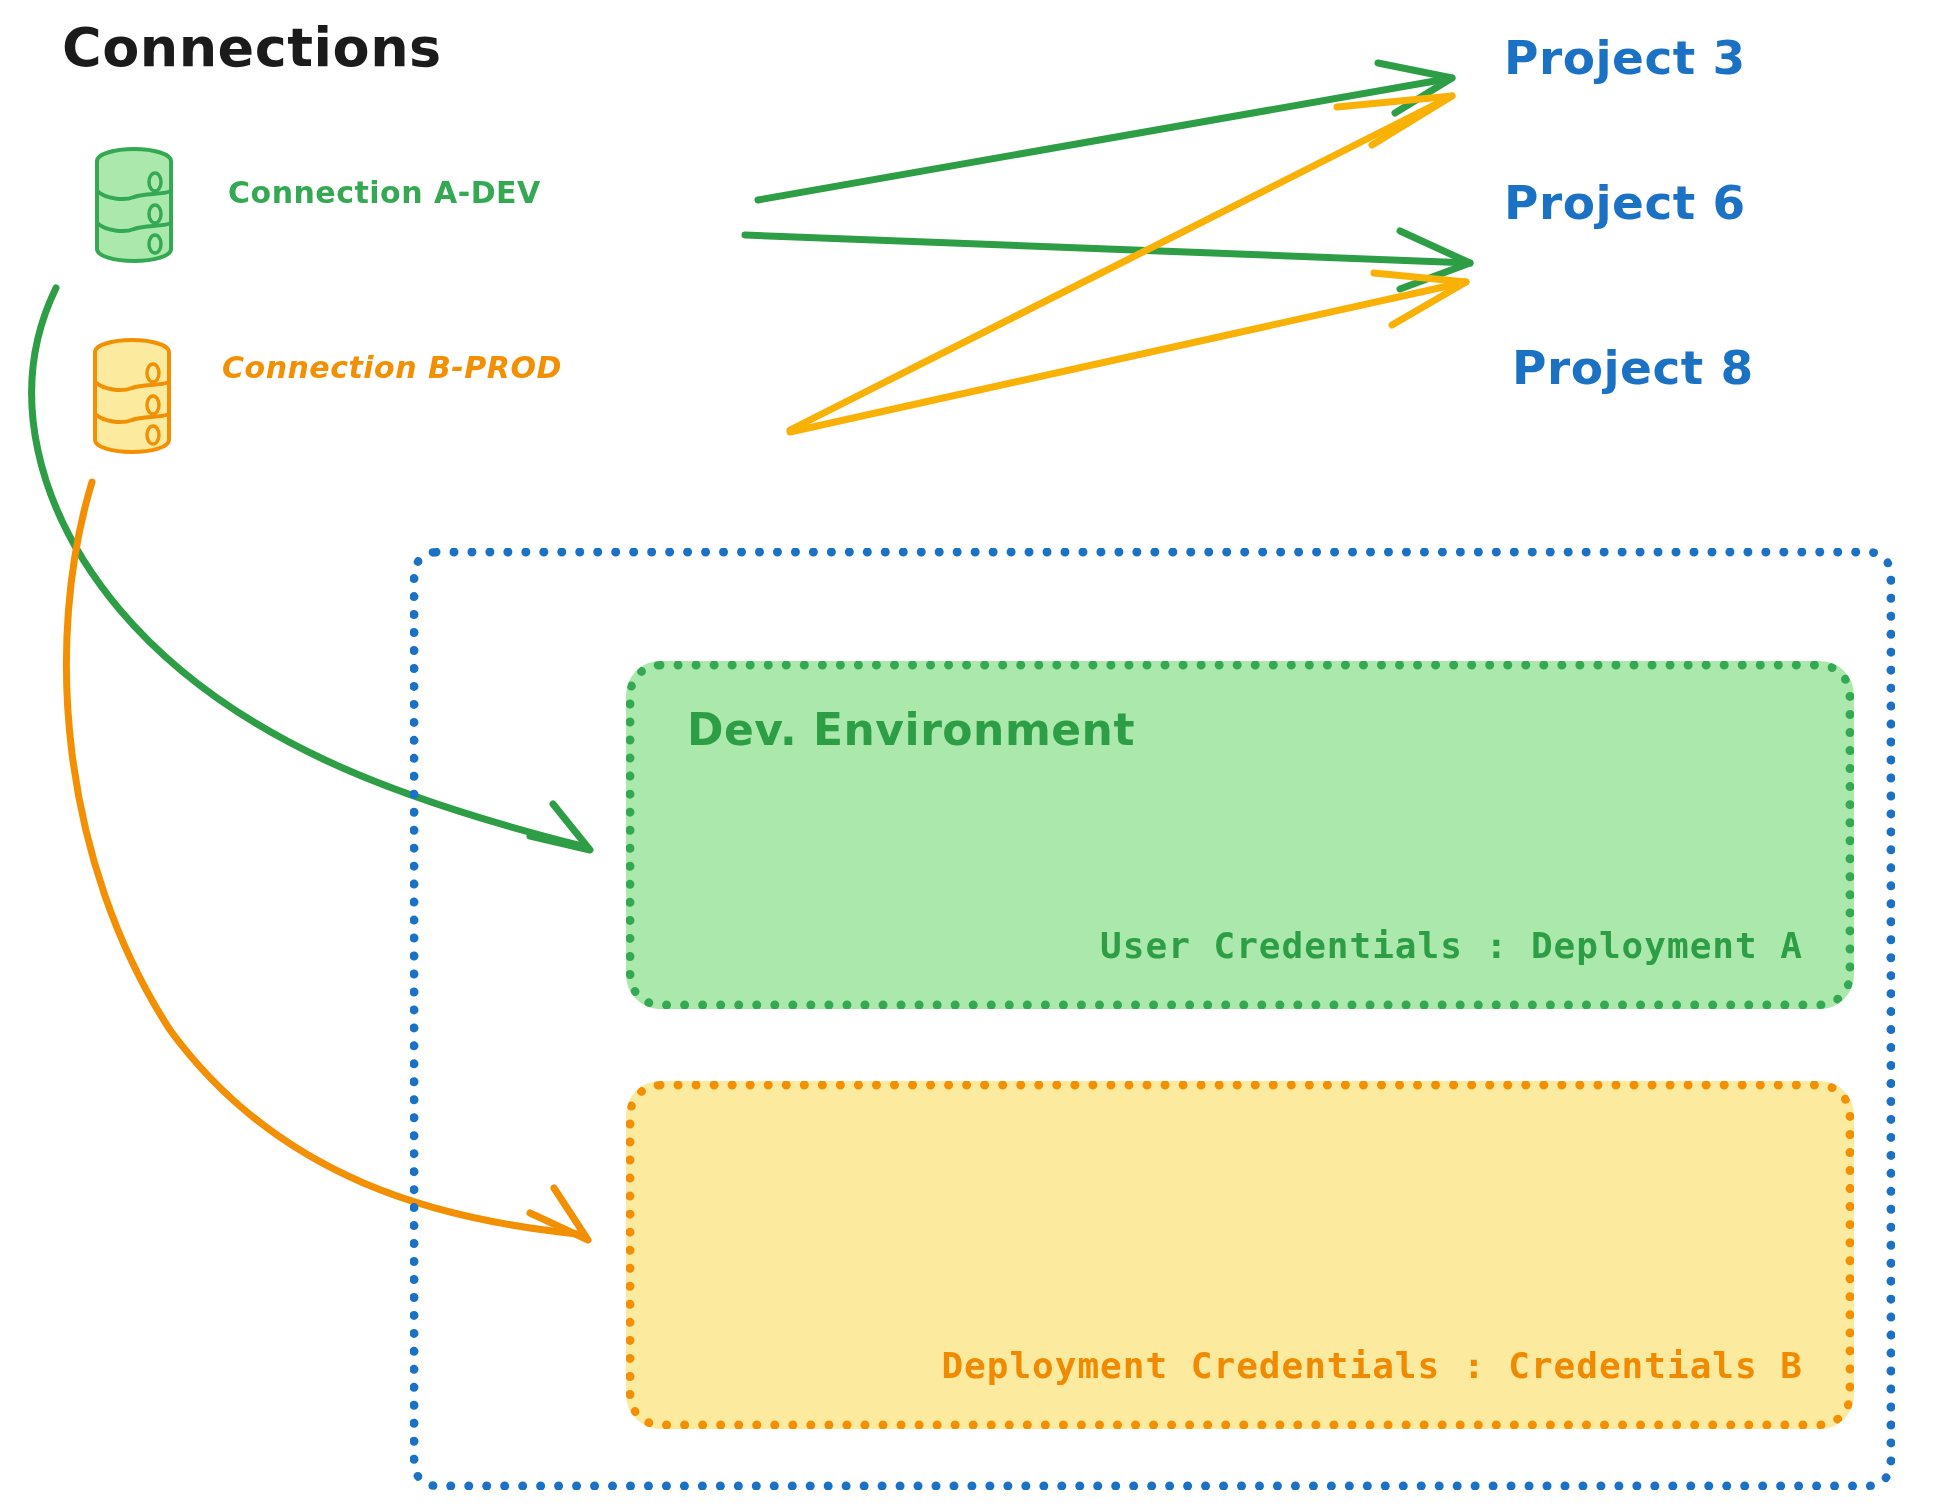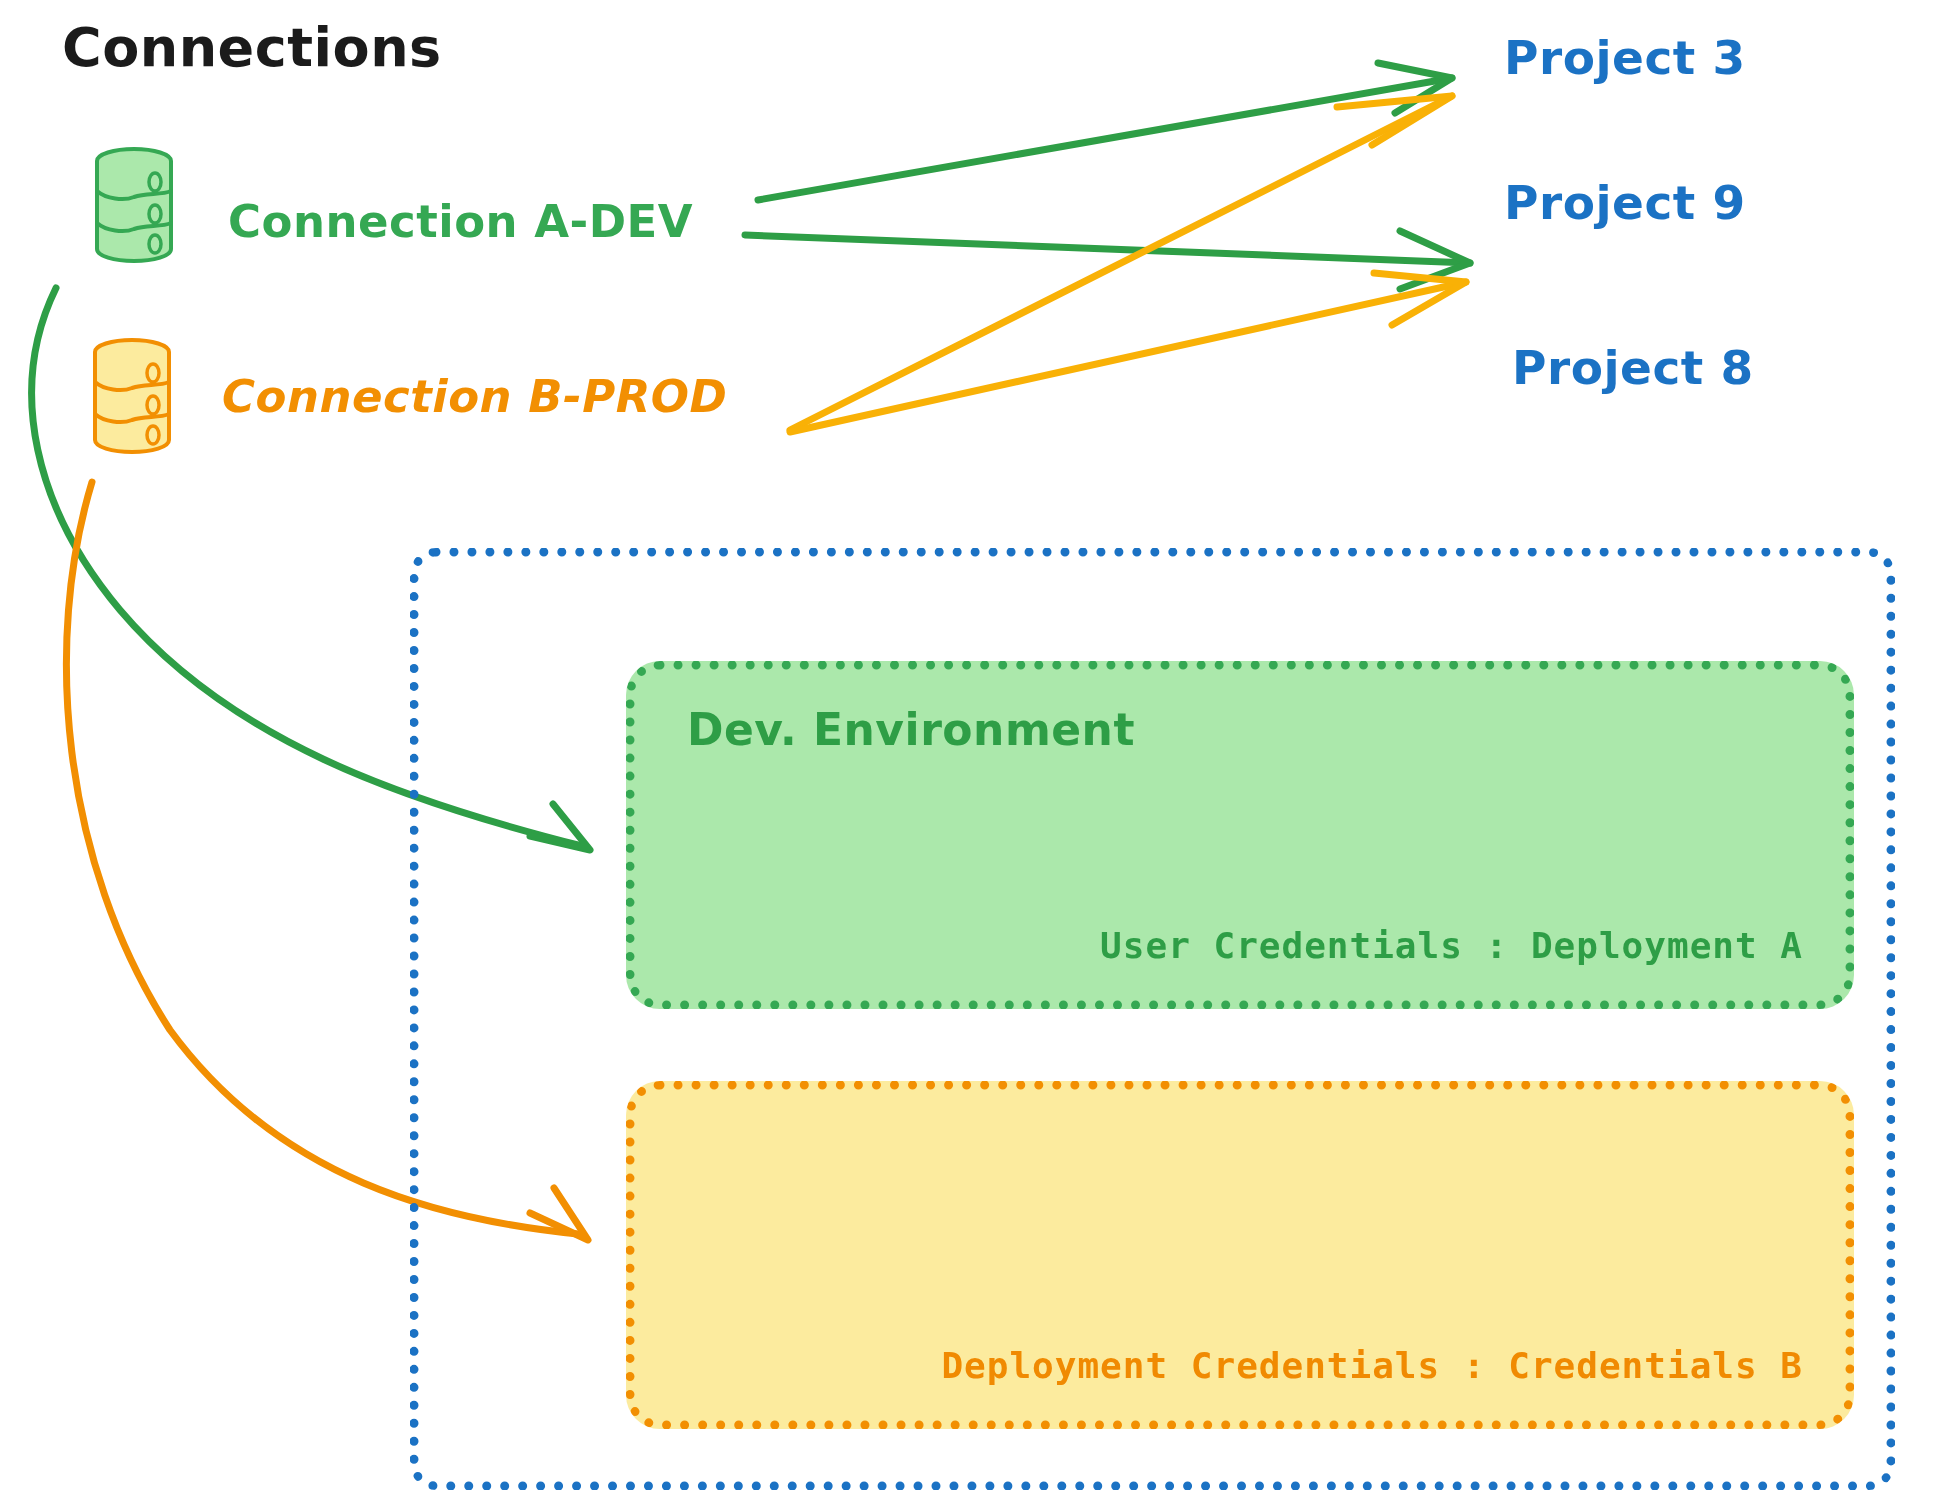--- a/index.html
+++ b/index.html
@@ -42,22 +42,21 @@
 
   .title-connections {
     position: absolute;
     left: 62px; top: 16px;
     font-size: 54px;
     color: #1b1b1b;
   }
 
   .conn-label {
     position: absolute;
-    font-size: 45px;
-    margin-top: 20px;
+    font-size: 30px;
   }
   .conn-label.green { color: #35a853; }
   .conn-label.orange { color: #f28f02; }
 
   .project-label {
     position: absolute;
     font-size: 47px;
     color: #1b72c4;
   }
 
@@ -180,21 +179,21 @@
     <path d="M 9 46 C 18 54, 36 56, 46 52 C 58 48, 74 50, 83 46" fill="none" stroke="#f28f02" stroke-width="4" stroke-linecap="round"></path>
     <path d="M 9 78 C 18 86, 36 88, 46 84 C 58 80, 74 82, 83 78" fill="none" stroke="#f28f02" stroke-width="4" stroke-linecap="round"></path>
     <ellipse cx="67" cy="37" rx="6" ry="9" fill="none" stroke="#f28f02" stroke-width="3.5"></ellipse>
     <ellipse cx="67" cy="69" rx="6" ry="9" fill="none" stroke="#f28f02" stroke-width="3.5"></ellipse>
     <ellipse cx="67" cy="99" rx="6" ry="9" fill="none" stroke="#f28f02" stroke-width="3.5"></ellipse>
   </svg>
   <div class="conn-label orange hand" style="left:222px; top:350px;font-style:italic;">Connection B-PROD</div>
 
   <div class="project-label hand" style="left:1504px; top:30px;">Project 3</div>
 
-  <div class="project-label hand" style="left:1504px; top:175px;">Project 9</div>
+  <div class="project-label hand" style="left:1504px; top:175px;">Project 6</div>
 
   <div class="project-label hand" style="left:1512px; top:340px;">Project 8</div>
 
   <div class="project1-box">
 
     <div class="env-box dev" style="left:207px; top:104px;">
       <div class="env-title hand">Dev. Environment</div>
       <div class="env-creds mono">User Credentials : Deployment A</div>
     </div>
 

